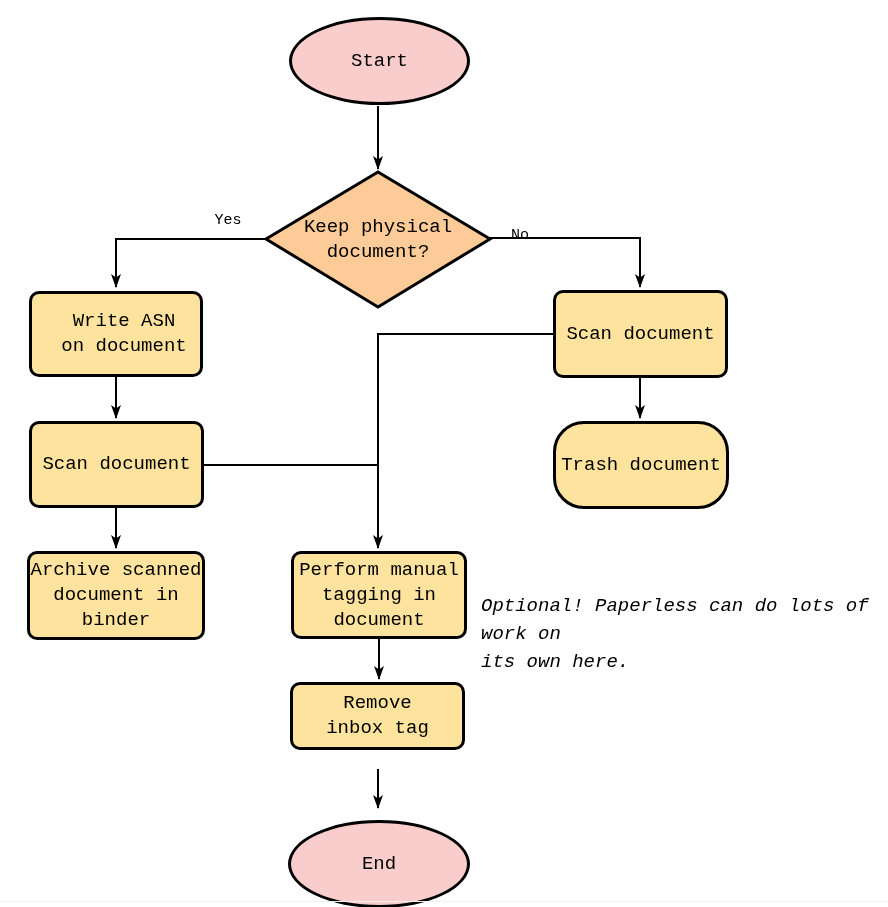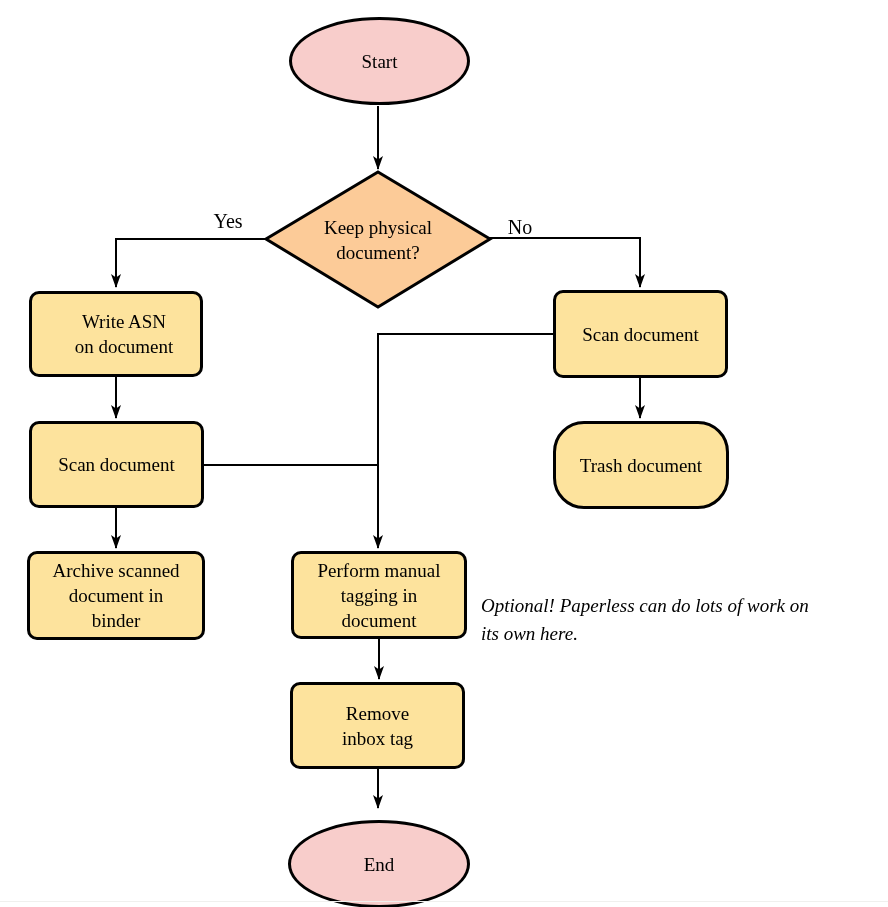--- a/index.html
+++ b/index.html
@@ -1,21 +1,21 @@
 <!DOCTYPE html>
 <html style="--background: #FFFFFF; --terminator-fill: #F8CDCB; --decision-fill: #FCCB98; --process-fill: #FDE39D; --shape-stroke: #000000; --edge-stroke: #000000; --text-color: #000000;"><head>
 <meta charset="utf-8">
 <style>
   html, body { margin: 0; padding: 0; background: #ffffff; }
   .canvas {
     position: relative;
     width: 888px;
     height: 907px;
     background: var(--background, #fff);
-    font-family: Liberation Serif, serif;
+    font-family: Liberation Mono, monospace;
     color: var(--text-color, #000);
     overflow: hidden;
   }
   .edge-layer {
     position: absolute;
     left: 0; top: 0;
   }
   .edge {
     stroke: var(--edge-stroke, #000);
     stroke-width: 2;
@@ -47,21 +47,21 @@
     background: var(--terminator-fill, #F8CDCB);
     border: 3px solid var(--shape-stroke, #000);
     border-radius: 50%;
   }
   .decision-label {
     background: transparent;
     border: none;
   }
   .edge-label {
     position: absolute;
-    font-size: 20px;
+    font-size: 15px;
     line-height: 20px;
     text-align: center;
   }
   .note {
     position: absolute;
     font-size: 19px;
     font-style: italic;
     line-height: 28px;
     white-space: pre-line;
   }
@@ -104,21 +104,21 @@
     <span>Start</span>
   </div>
 
   <div class="node decision-label" style="left:266px; top:172px; width:224px; height:135px;">
     <span>Keep physical
 document?</span>
   </div>
 
   <div class="edge-label" style="left:202px; top:211px; width:52px;">Yes</div>
 
-  <div class="edge-label" style="left:496px; top:217px; width:48px;">No</div>
+  <div class="edge-label" style="left:496px; top:226px; width:48px;">No</div>
 
   <div class="node process" style="left:29px; top:291px; width:174px; height:86px;padding-left:16px;">
     <span>Write ASN
 on document</span>
   </div>
 
   <div class="node process" style="left:553px; top:290px; width:175px; height:88px;">
     <span>Scan document</span>
   </div>
 
@@ -138,21 +138,21 @@
 
   <div class="node process" style="left:291px; top:551px; width:176px; height:88px;">
     <span>Perform manual
 tagging in
 document</span>
   </div>
 
   <div class="note" style="left:481px; top:592px; width:420px;">Optional! Paperless can do lots of work on
 its own here.</div>
 
-  <div class="node process" style="left:290px; top:682px; width:175px; height:87px;">
+  <div class="node process" style="left:290px; top:682px; width:175px; height:68px;">
     <span>Remove
 inbox tag</span>
   </div>
 
   <div class="node terminator" style="left:288px; top:820px; width:182px; height:88px;">
     <span>End</span>
   </div>
 
   <div class="bottom-divider"></div>
 

